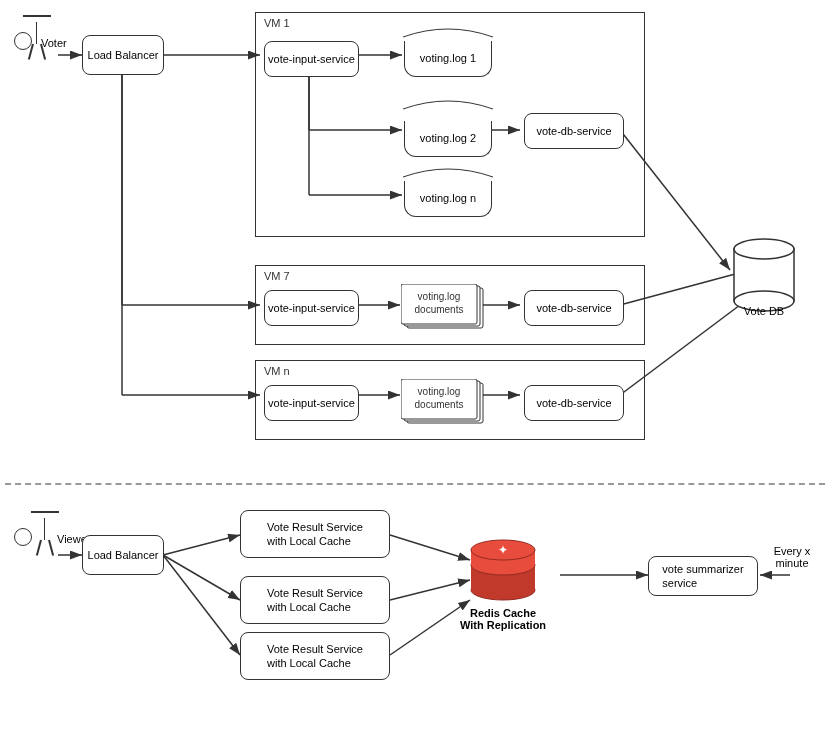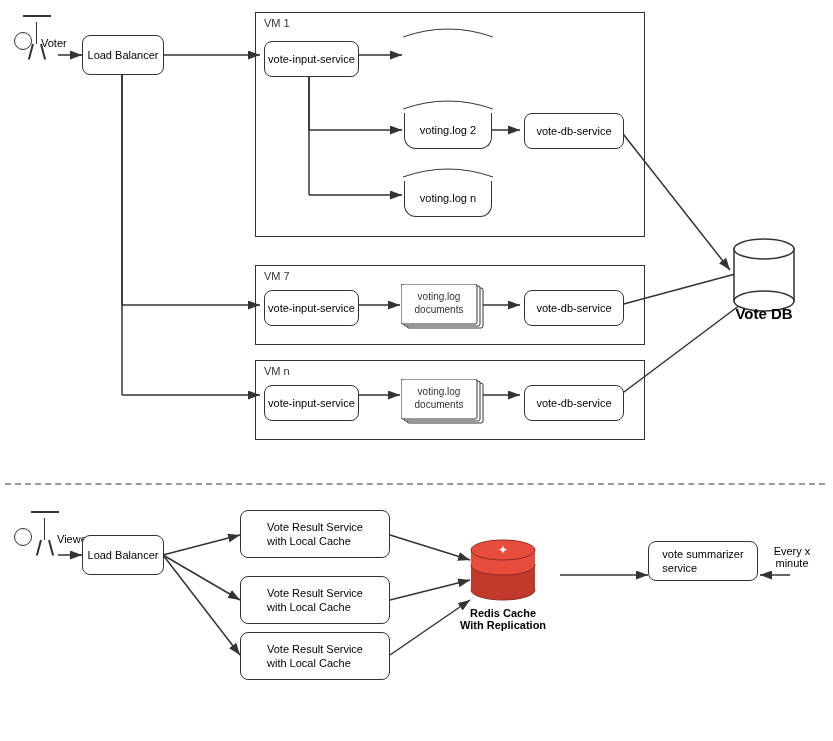--- a/index.html
+++ b/index.html
@@ -203,22 +203,25 @@
     <span>Load Balancer</span>
   </div>
 
   <div class="vm-container" style="left:255px; top:12px; width:390px; height:225px;">
     <span class="vm-label">VM 1</span>
 
     <div class="box rounded" style="left:8px; top:28px; width:95px; height:36px;">
       <span>vote-input-service</span>
     </div>
 
-
-    <div class="box" style="left:148px; top:100px; width:88px; height:36px; border-radius: 0 0 12px 12px; border-top: none; position:absolute;">
+    <div class="box" style="left:148px; top:28px; width:88px; height:36px; border-radius: 0 0 12px 12px; border-top: none; position:absolute;">
+      <span>voting.log 1</span>
+    </div>
+
+    <div class="box" style="left:148px; top:108px; width:88px; height:36px; border-radius: 0 0 12px 12px; border-top: none; position:absolute;">
       <span>voting.log 2</span>
     </div>
 
     <div class="box" style="left:148px; top:168px; width:88px; height:36px; border-radius: 0 0 12px 12px; border-top: none; position:absolute;">
       <span>voting.log n</span>
     </div>
 
     <div class="box rounded" style="left:268px; top:100px; width:100px; height:36px;">
       <span>vote-db-service</span>
     </div>
@@ -270,21 +273,21 @@
 
   <div style="position:absolute; left:730px; top:235px; display:flex; flex-direction:column; align-items:center;">
     <svg width="68" height="80" viewBox="0 0 68 80">
 
       <rect x="4" y="14" width="60" height="52" fill="white" stroke="#333" stroke-width="1.5"></rect>
 
       <ellipse cx="34" cy="14" rx="30" ry="10" fill="white" stroke="#333" stroke-width="1.5"></ellipse>
 
       <ellipse cx="34" cy="66" rx="30" ry="10" fill="white" stroke="#333" stroke-width="1.5"></ellipse>
     </svg>
-    <div style="font-size:15px; margin-top:-10px; text-align:center;font-weight:bold;">Vote DB</div>
+    <div style="font-size:11px; margin-top:-10px; text-align:center;">Vote DB</div>
   </div>
 
   <div class="dotted-line" style="top:483px;"></div>
 
   <div class="stick-figure" style="left:14px; top:518px;gap:8px;">
     <div class="stick-head"></div>
     <div style="display:flex; flex-direction:column; align-items:center; position:relative;">
       <div class="stick-arms" style="position:absolute; top:6px;"></div>
       <div class="stick-body" style="height:22px;"></div>
       <div class="stick-legs">
@@ -322,21 +325,21 @@
       <ellipse cx="40" cy="30" rx="32" ry="10" fill="#e74c3c" stroke="#922b21" stroke-width="1"></ellipse>
       <rect x="8" y="15" width="64" height="15" fill="#e74c3c"></rect>
       <ellipse cx="40" cy="15" rx="32" ry="10" fill="#e74c3c" stroke="#922b21" stroke-width="1"></ellipse>
 
       <text x="40" y="19" text-anchor="middle" font-size="12" fill="white">✦</text>
     </svg>
     <div style="white-space:pre-line; text-align:center; font-size:11px; margin-top:2px;font-weight:bold;">Redis Cache
 With Replication</div>
   </div>
 
-  <div class="box rounded" style="left:648px; top:541px; width:110px; height:40px;">
+  <div class="box rounded" style="left:648px; top:556px; width:110px; height:40px;">
     <span style="white-space:pre-line; font-size:11px;">vote summarizer
 service</span>
   </div>
 
   <div style="position:absolute; left:758px; top:545px; font-size:11px; width:68px; text-align:center;">
     <span>Every x minute</span>
   </div>
 
   <svg style="position:absolute; left:403px; top:25px;" width="90" height="16">
     <path d="M0,12 Q45,-4 90,12" fill="white" stroke="#333" stroke-width="1"></path>

